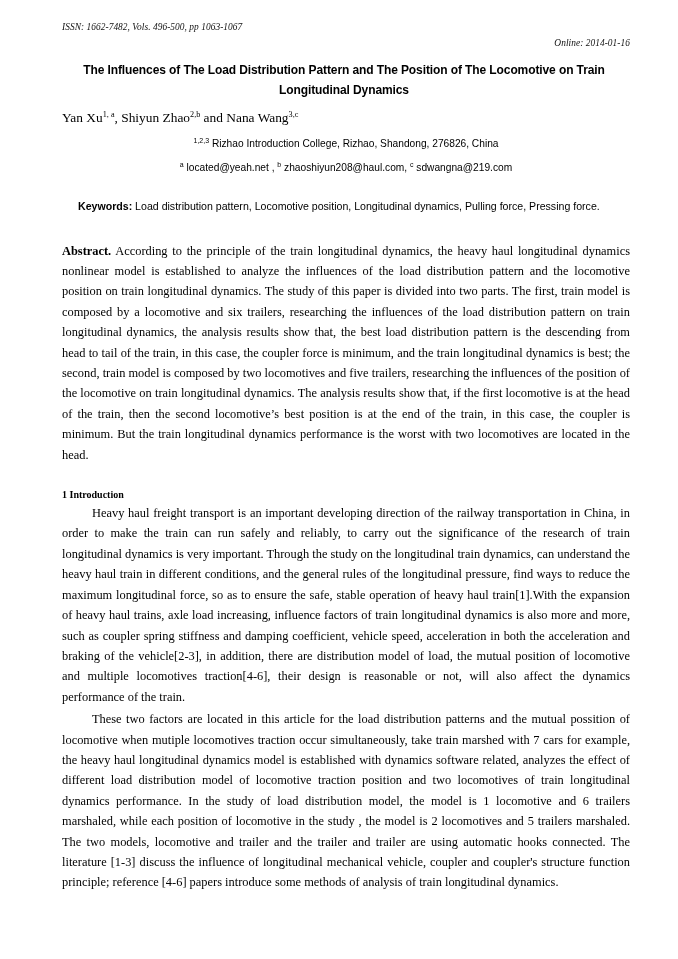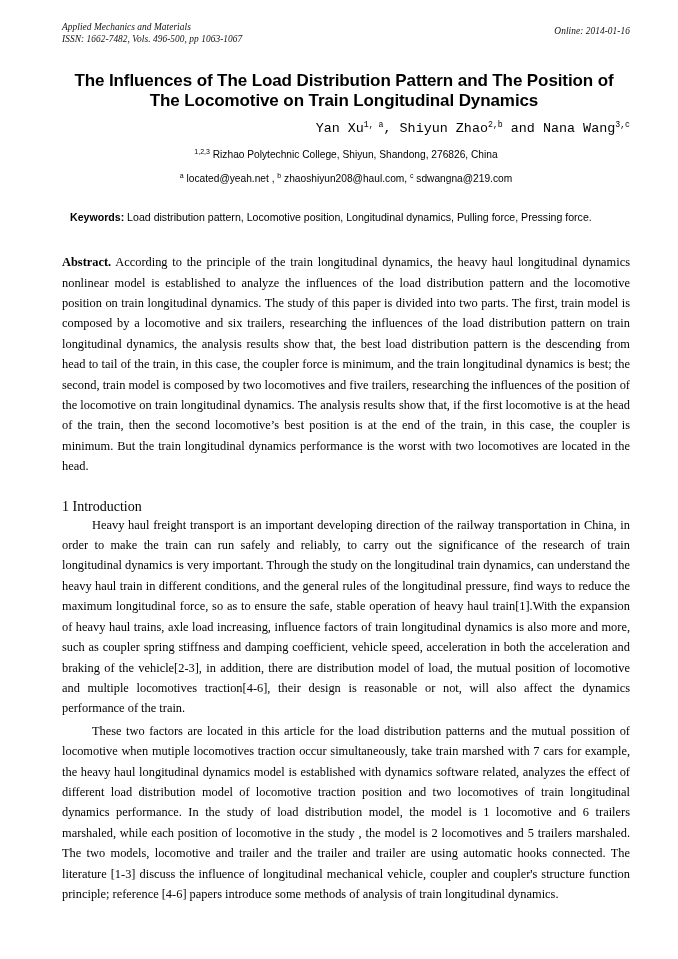--- a/index.html
+++ b/index.html
@@ -33,41 +33,41 @@
     font-style: italic;
     font-size: 9.4px;
     line-height: 11.6px;
     letter-spacing: 0.05px;
     color: #111;
   }
   .journal-header .hdr-left { display: block; }
   .journal-header .hdr-right {
     position: absolute;
     right: 0;
-    top: 4px;
+    top: 16px;
     white-space: nowrap;
     margin-left: 12px;
   }
 
   
   .paper-title {
     margin: 26px 14px 0 10px;
     text-align: center;
     font-family: "Liberation Sans", "DejaVu Sans", sans-serif;
     font-weight: bold;
-    font-size: 17px;
+    font-size: 12px;
     line-height: 20px;
     letter-spacing: -0.1px;
   }
 
   
   .authors {
     margin: 9px 0 0 0;
-    text-align: right;
-    font-family: Liberation Mono, monospace;
+    text-align: left;
+    font-family: Liberation Serif, serif;
     font-size: 13.4px;
     line-height: 17px;
   }
   .authors sup { font-size: 8.2px; vertical-align: super; line-height: 0; }
 
   .affiliation {
     margin: 11px 0 0 0;
     text-align: center;
     font-family: "Liberation Sans", "DejaVu Sans", sans-serif;
     font-size: 10.2px;
@@ -79,75 +79,74 @@
     margin: 11px 0 0 0;
     text-align: center;
     font-family: "Liberation Sans", "DejaVu Sans", sans-serif;
     font-size: 10.2px;
     line-height: 13px;
   }
   .emails sup { font-size: 7px; vertical-align: super; line-height: 0; }
 
   
   .keywords {
-    margin: 24px 0 0 8px;
+    margin: 24px 0 0 16px;
     text-align: justify;
     font-family: "Liberation Sans", "DejaVu Sans", sans-serif;
     font-size: 10.6px;
     line-height: 17px;
   }
   .keywords .kw-label { font-weight: bold; }
 
   
   .abstract {
     margin: 26px 0 0 0;
     text-align: justify;
     font-size: 12.4px;
     line-height: 20.4px;
     text-justify: inter-word;
   }
   .abstract .ab-label { font-weight: bold; }
 
   
   .section-heading {
     margin: 22px 0 0 0;
-    font-weight: normal;
-    font-size: 14px;
+    font-weight: bold;
+    font-size: 10px;
     line-height: 16px;
   }
 
   .body-para {
     margin: 2px 0 0 0;
     text-align: justify;
     font-size: 12.4px;
     line-height: 20.4px;
     text-indent: 30px;
     text-justify: inter-word;
   }
   .body-para.first { margin-top: 0; }
 </style>
 </head>
 <body>
 
 <div class="page">
 
   <div class="journal-header">
-    <span class="hdr-left">Applied Mechanics and Materials</span>
     <span class="hdr-left">ISSN: 1662-7482, Vols. 496-500, pp 1063-1067</span>
     <span class="hdr-right">Online: 2014-01-16</span>
   </div>
 
   <h1 class="paper-title">The Influences of The Load Distribution Pattern and The Position of The Locomotive on Train Longitudinal Dynamics</h1>
 
   <div class="authors">
     <span>Yan Xu</span><sup>1, a</sup><span>, </span><span>Shiyun Zhao</span><sup>2,b</sup><span> and </span><span>Nana Wang</span><sup>3,c</sup>
   </div>
 
   <div class="affiliation">
-    <sup>1,2,3</sup><span> Rizhao Polytechnic College, Shiyun, Shandong, 276826, China</span>
+    <sup>1,2,3</sup><span> Rizhao Introduction College, Rizhao, Shandong, 276826, China</span>
   </div>
 
   <div class="emails">
     <sup>a</sup><span> located@yeah.net ,</span> <sup>b</sup><span> zhaoshiyun208@haul.com,</span> <sup>c</sup><span> sdwangna@219.com</span>
   </div>
 
   <p class="keywords">
     <span class="kw-label">Keywords:</span><span> Load distribution pattern, Locomotive position, Longitudinal dynamics, Pulling force, Pressing force.</span>
   </p>
 

